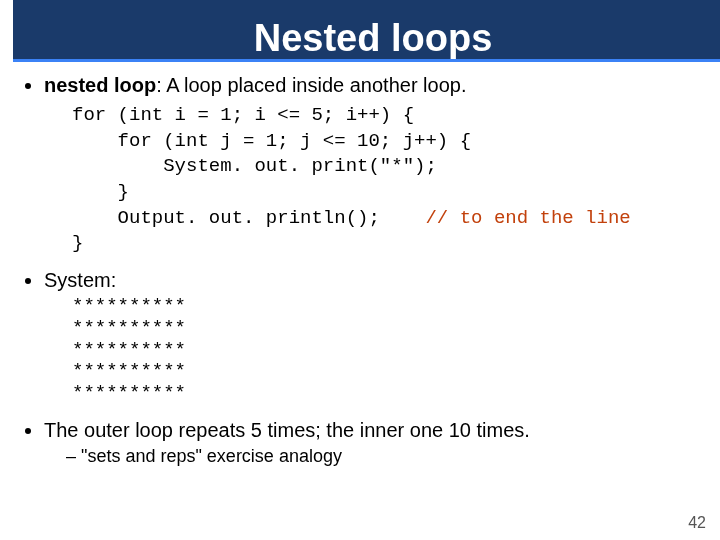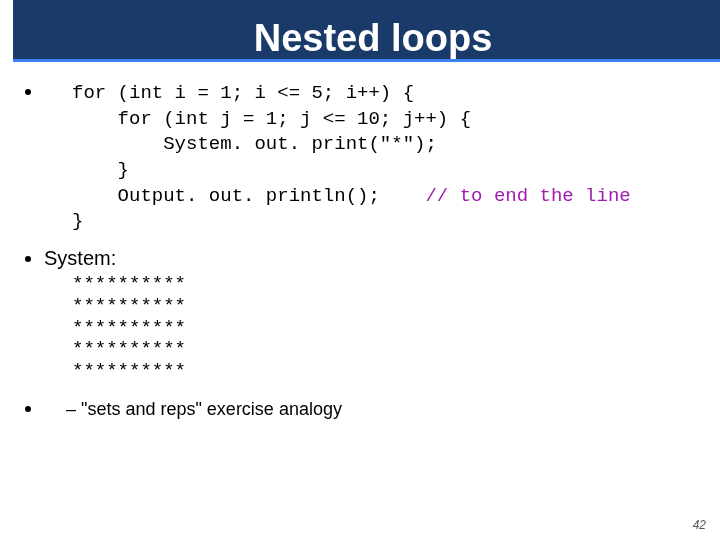--- a/index.html
+++ b/index.html
@@ -30,69 +30,72 @@
   .def-line { font-size: 20px; }
   .def-term { font-weight: bold; }
   .code-block {
     font-family: "Courier New", Courier, monospace;
     font-size: 19px;
     line-height: 1.35;
     white-space: pre;
     margin: 6px 0 12px 28px;
     color: #000;
   }
-  .code-block .comment { color: #a21caf; }
+  .code-block .comment { color: #c2410c; }
   .output-block {
     font-family: "Courier New", Courier, monospace;
     font-size: 19px;
     line-height: 1.15;
     white-space: pre;
     margin: 4px 0 14px 28px;
   }
   ul.sub { list-style: none; padding-left: 22px; margin-top: 4px; }
   ul.sub li::before { content: "– "; }
   ul.sub li { font-size: 18px; }
   .page-num {
     position: absolute;
     bottom: 8px;
     right: 14px;
-    font-size: 12px;
+    font-size: 16px;
     color: #555;
-    font-style: italic;
   }
 </style>
 </head>
 <body>
 
 <div class="slide">
   <div class="title-bar">
     <div class="title-text">Nested loops</div>
   </div>
 
   <div class="content">
     <ul class="top">
       <li>
+        <span class="def-line">
+          <span class="def-term">nested loop</span><span>: A loop placed inside another loop.</span>
+        </span>
 <div class="code-block"><span>for (int i = 1; i &lt;= 5; i++) {</span>
 <span>    for (int j = 1; j &lt;= 10; j++) {</span>
 <span>        System. out. print("*");</span>
 <span>    }</span>
 <span>    Output. out. println();    </span><span class="comment">// to end the line</span>
 <span>}</span></div>
       </li>
 
       <li>
         <span>System:</span>
 <div class="output-block">**********
 **********
 **********
 **********
 **********</div>
       </li>
 
       <li>
+        <span>The outer loop repeats 5 times; the inner one 10 times.</span>
         <ul class="sub">
           <li>"sets and reps" exercise analogy</li>
         </ul>
       </li>
     </ul>
   </div>
 
   <div class="page-num">42</div>
 </div>
 

